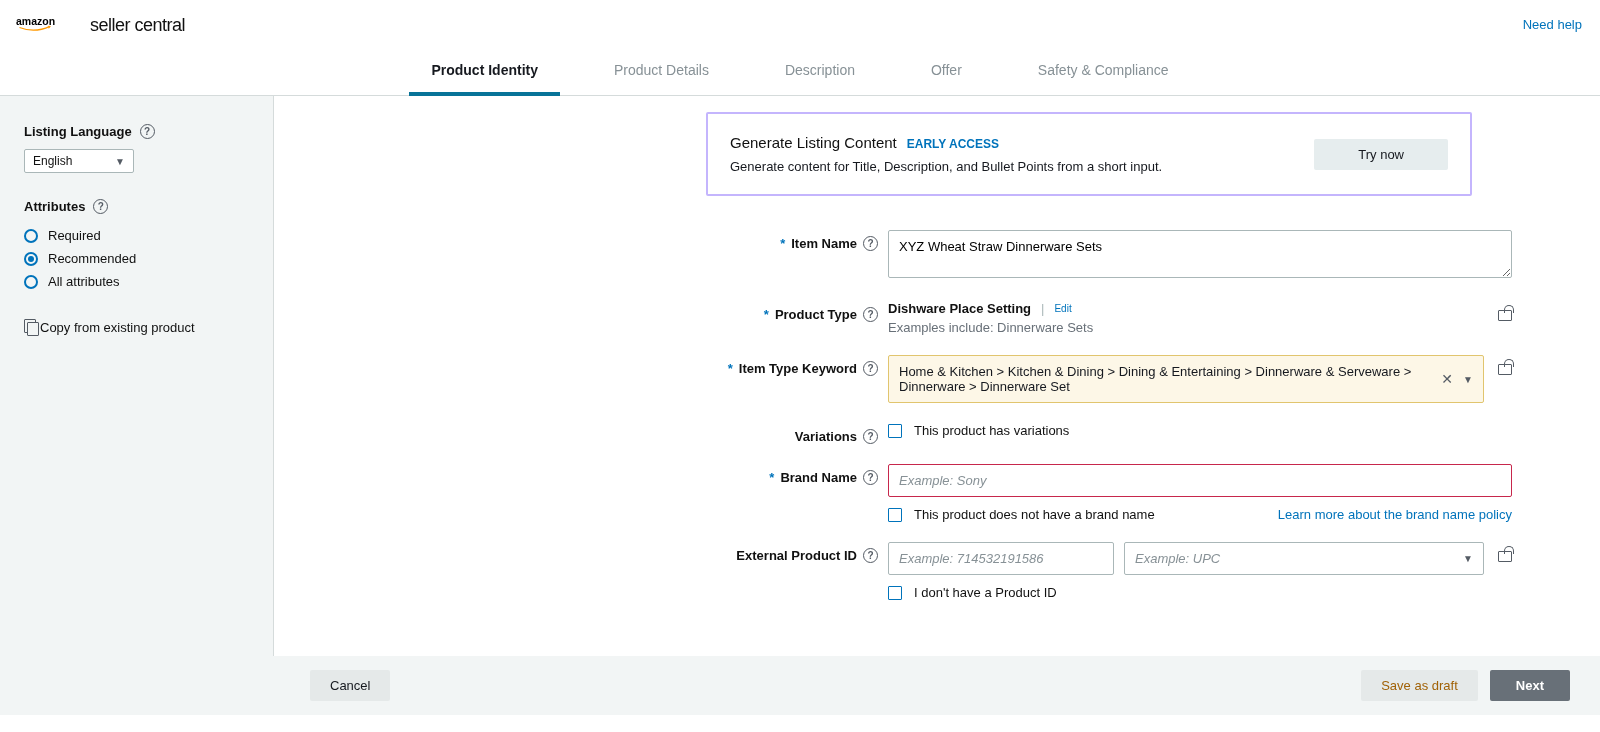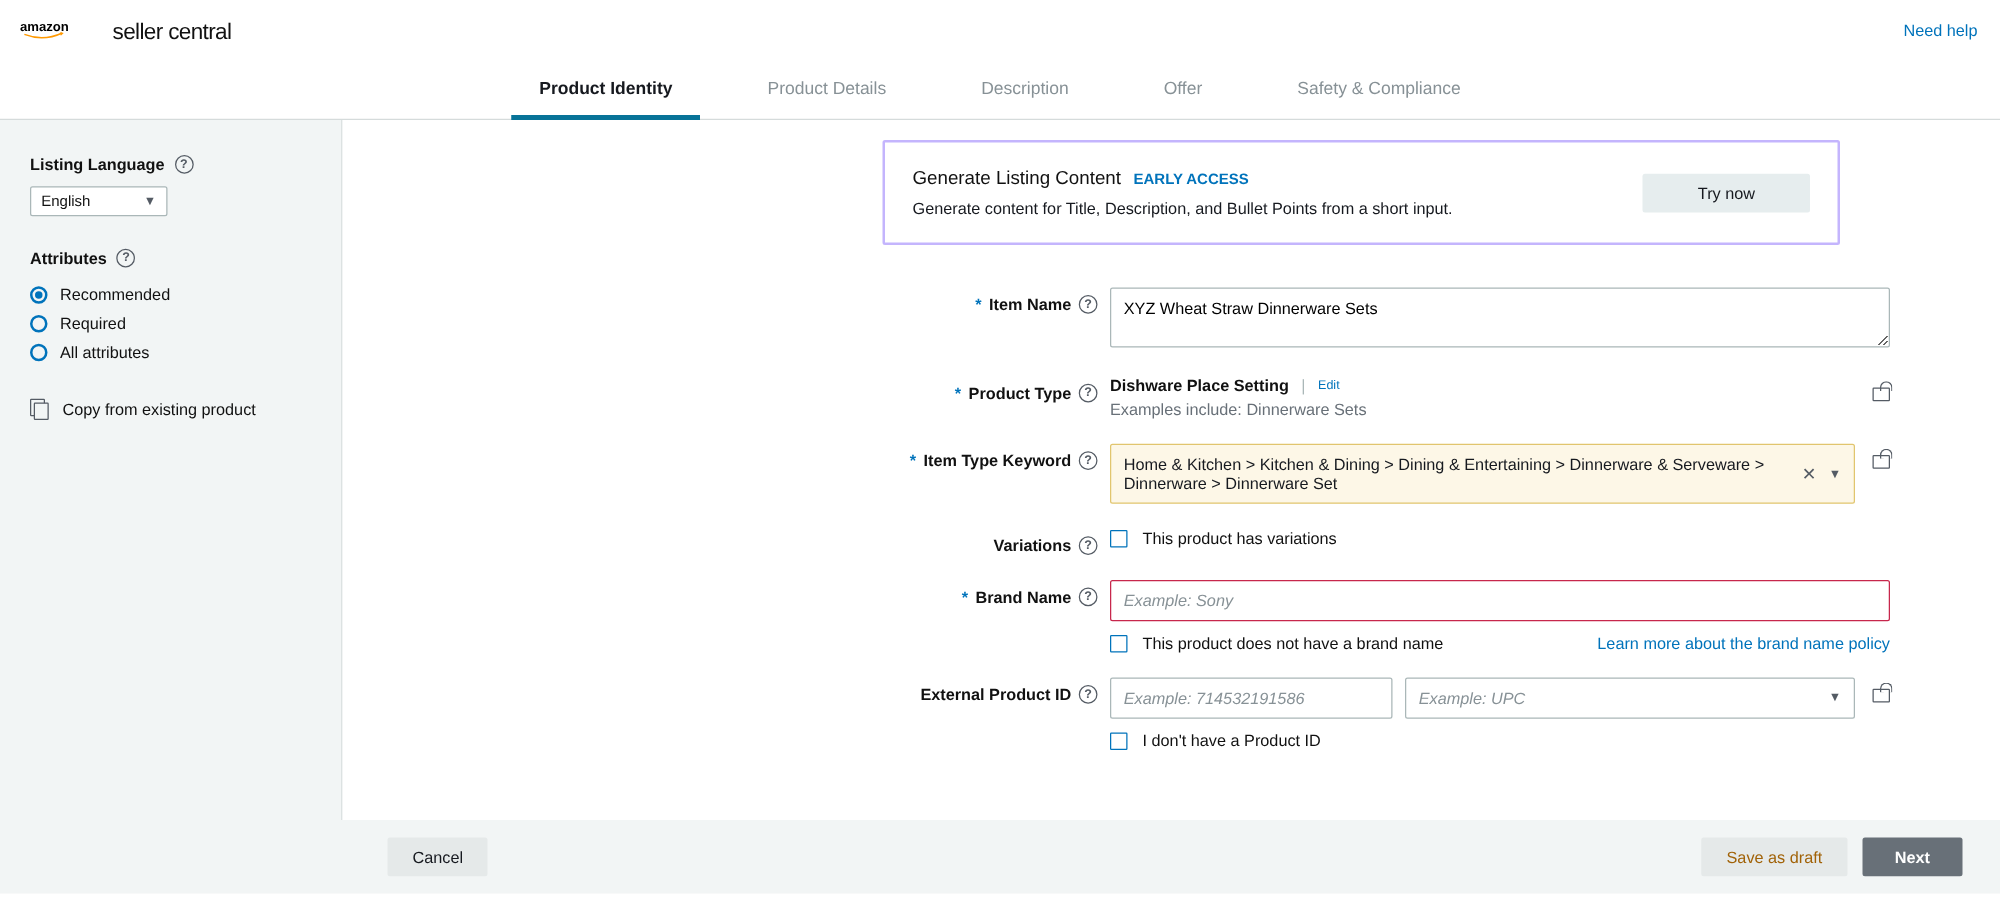--- a/index.html
+++ b/index.html
@@ -82,21 +82,21 @@
   align-items: center;
   justify-content: center;
 }
 .radio.sel::after {
   content: "";
   width: 6px;
   height: 6px;
   background: #0073bb;
   border-radius: 50%;
 }
-.copy-row { display: flex; align-items: center; gap: 10px; margin-top: 26px; }
+.copy-row { display: flex; align-items: center; margin-top: 26px; }
 .copy-icon { width: 16px; height: 16px; position: relative; }
 .copy-icon::before, .copy-icon::after {
   content: "";
   position: absolute;
   border: 1.5px solid #545b64;
   width: 10px;
   height: 12px;
   border-radius: 1px;
 }
 .copy-icon::before { top: 0; left: 0; }
@@ -276,26 +276,26 @@
       <span>English</span>
       <span class="chev">▼</span>
     </div>
 
     <div class="side-section-title" style="margin-top:26px;">
       <span>Attributes</span>
       <span class="help-circle">?</span>
     </div>
     <div class="attr-list">
       <div class="radio-row">
+        <span class="radio"></span>
+        <span>Required</span>
+      </div>
+      <div class="radio-row">
         <span class="radio sel"></span>
         <span>Recommended</span>
-      </div>
-      <div class="radio-row">
-        <span class="radio"></span>
-        <span>Required</span>
       </div>
       <div class="radio-row">
         <span class="radio"></span>
         <span>All attributes</span>
       </div>
     </div>
 
     <div class="copy-row">
       <span class="copy-icon"></span>
       <span>Copy from existing product</span>

